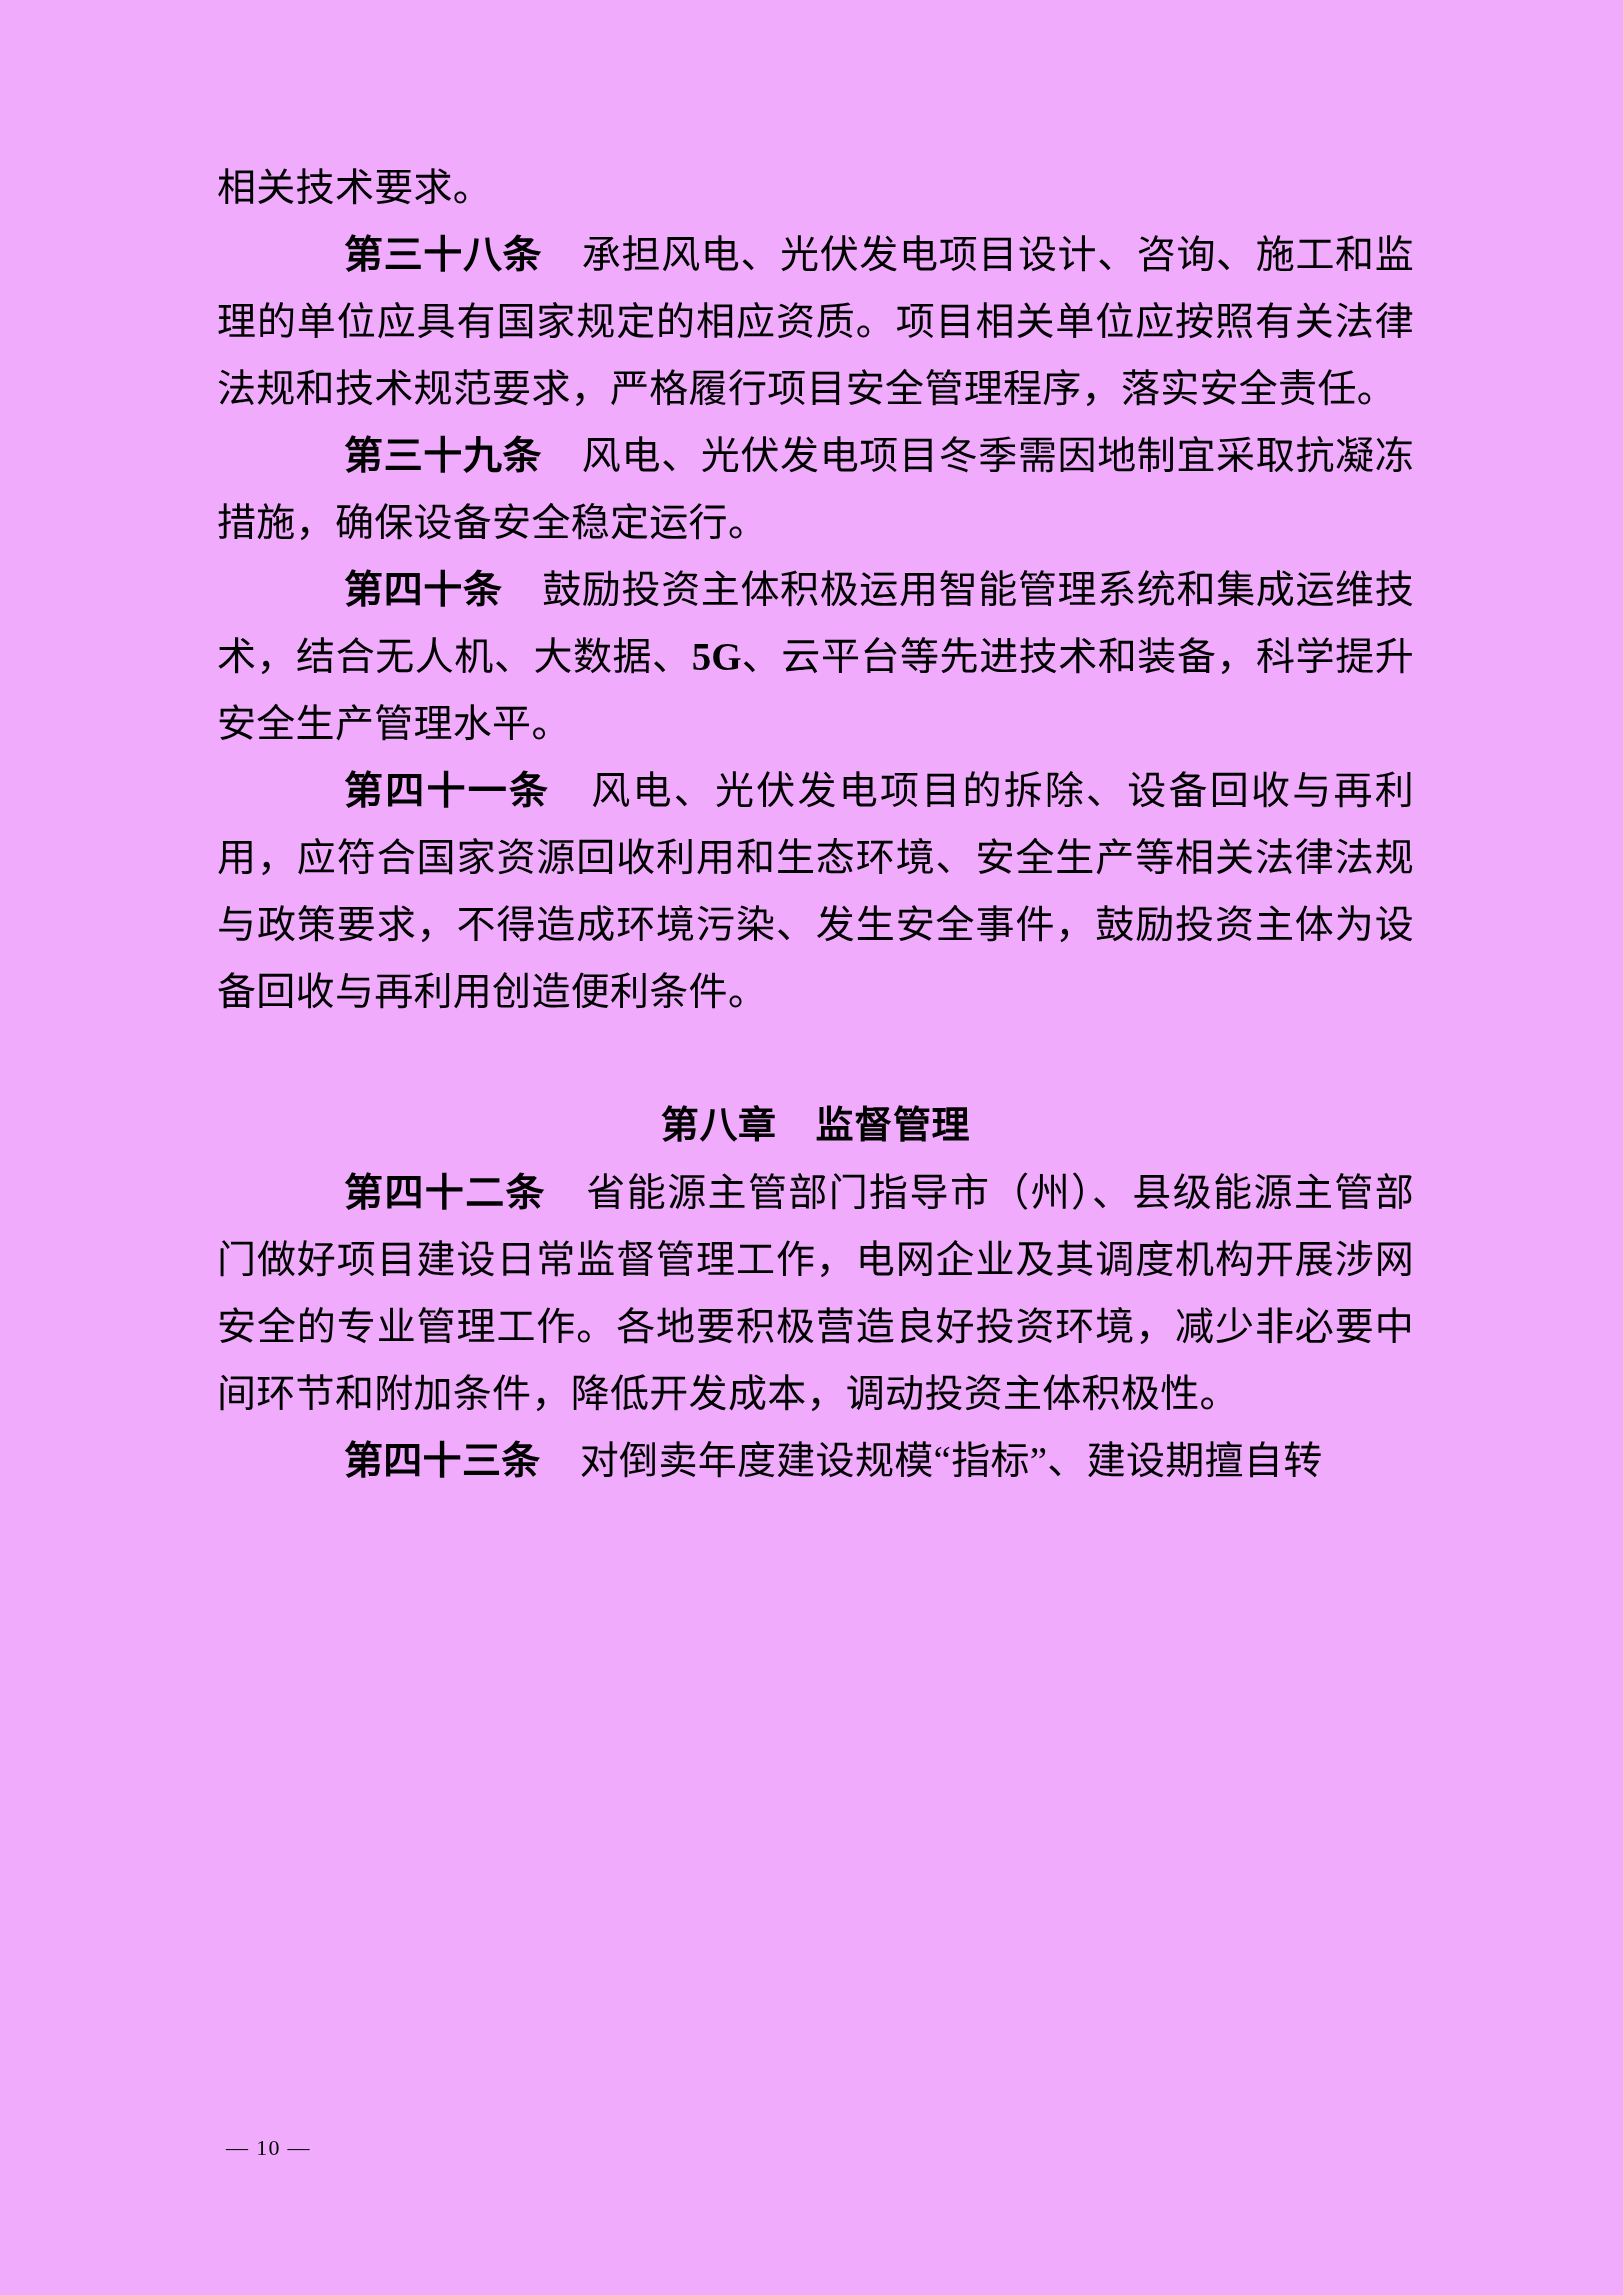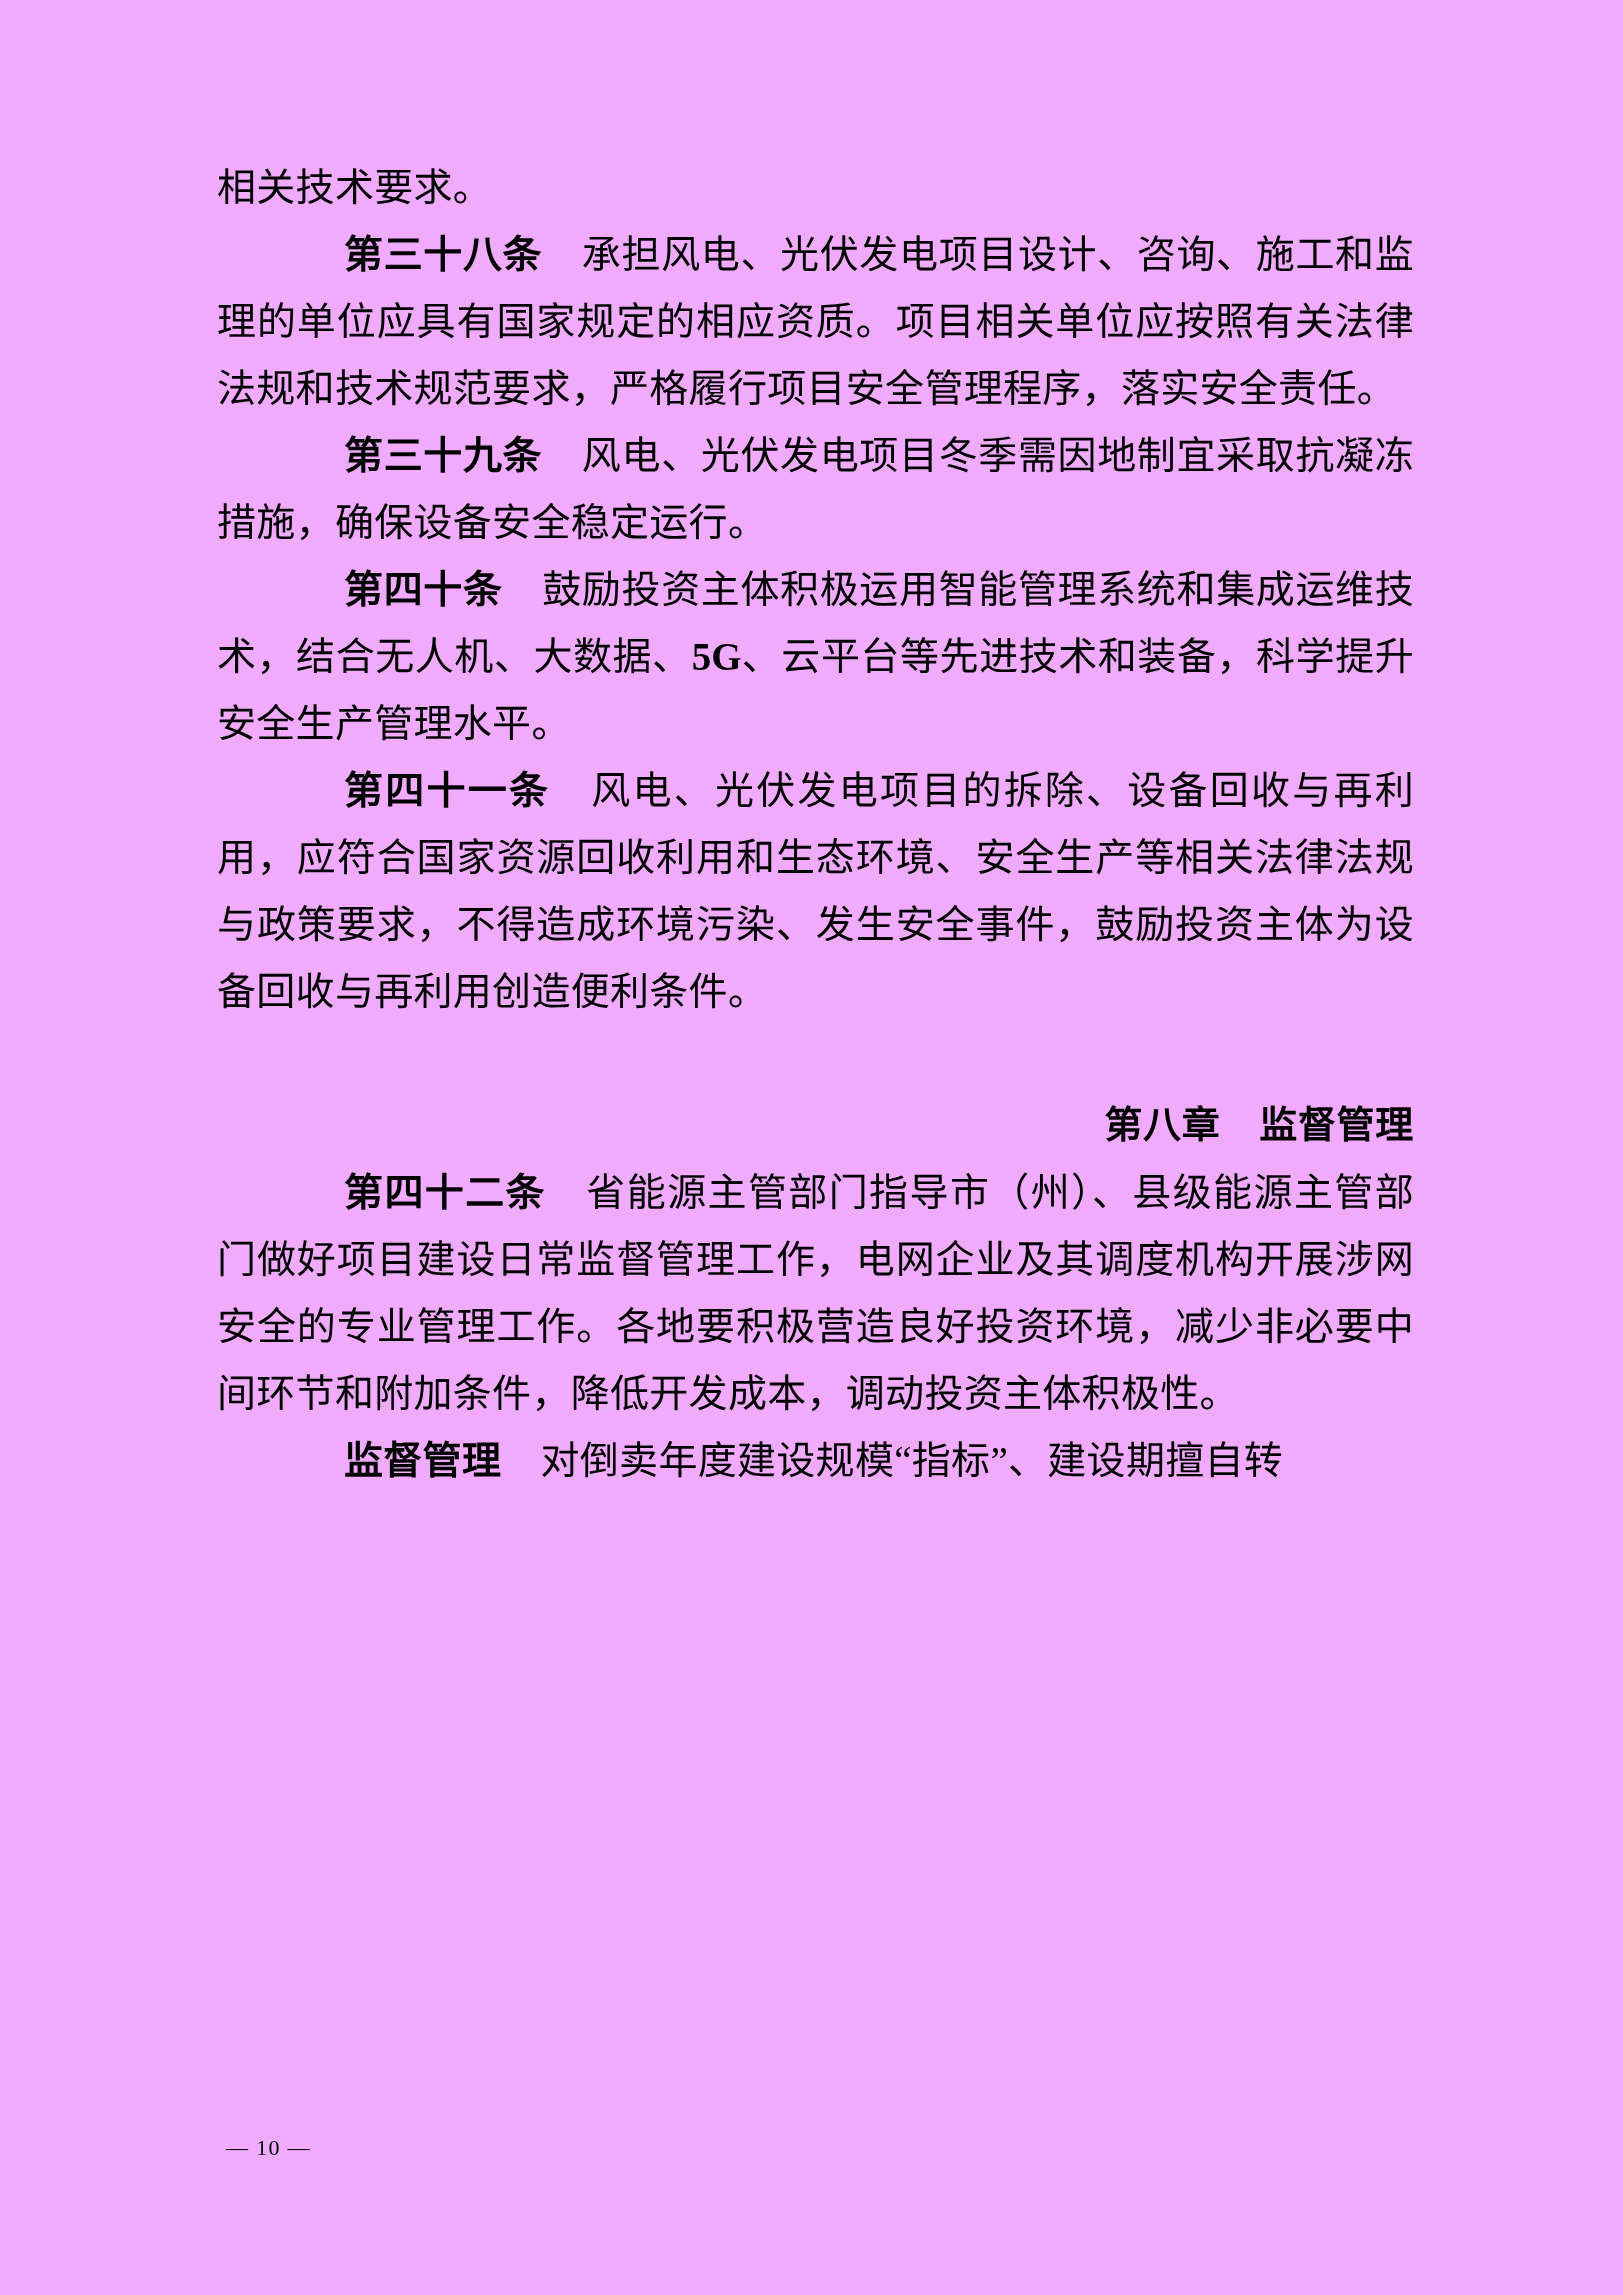--- a/index.html
+++ b/index.html
@@ -64,21 +64,21 @@
 
   
   .chapter-heading {
     margin: 0;
     padding: 0;
     font-family: "Liberation Sans", "DejaVu Sans", sans-serif;
     font-weight: bold;
     font-size: 38px;
     line-height: 67px;
     color: #000000;
-    text-align: right;
+    text-align: center;
     letter-spacing: 0.7px;
   }
 
   .heading-gap {
     height: 67px;
   }
 
   
   .footer {
     position: absolute;
@@ -109,20 +109,20 @@
     <p class="para indent"><span class="article-marker">第四十条</span><span>　鼓励投资主体积极运用智能管理系统和集成运维技术，结合无人机、大数据、</span><span class="latin">5G</span><span>、云平台等先进技术和装备，科学提升安全生产管理水平。</span></p>
 
     <p class="para indent"><span class="article-marker">第四十一条</span><span>　风电、光伏发电项目的拆除、设备回收与再利用，应符合国家资源回收利用和生态环境、安全生产等相关法律法规与政策要求，不得造成环境污染、发生安全事件，鼓励投资主体为设备回收与再利用创造便利条件。</span></p>
 
     <div class="heading-gap"></div>
 
     <p class="chapter-heading">第八章　监督管理</p>
 
     <p class="para indent"><span class="article-marker">第四十二条</span><span>　省能源主管部门指导市（州）、县级能源主管部门做好项目建设日常监督管理工作，电网企业及其调度机构开展涉网安全的专业管理工作。各地要积极营造良好投资环境，减少非必要中间环节和附加条件，降低开发成本，调动投资主体积极性。</span></p>
 
-    <p class="para indent"><span class="article-marker">监督管理</span><span>　对倒卖年度建设规模“指标”、建设期擅自转</span></p>
+    <p class="para indent"><span class="article-marker">第四十三条</span><span>　对倒卖年度建设规模“指标”、建设期擅自转</span></p>
 
   </div>
 
   <div class="footer">— 10 —</div>
 
 </div>
 
 
 </body></html>

